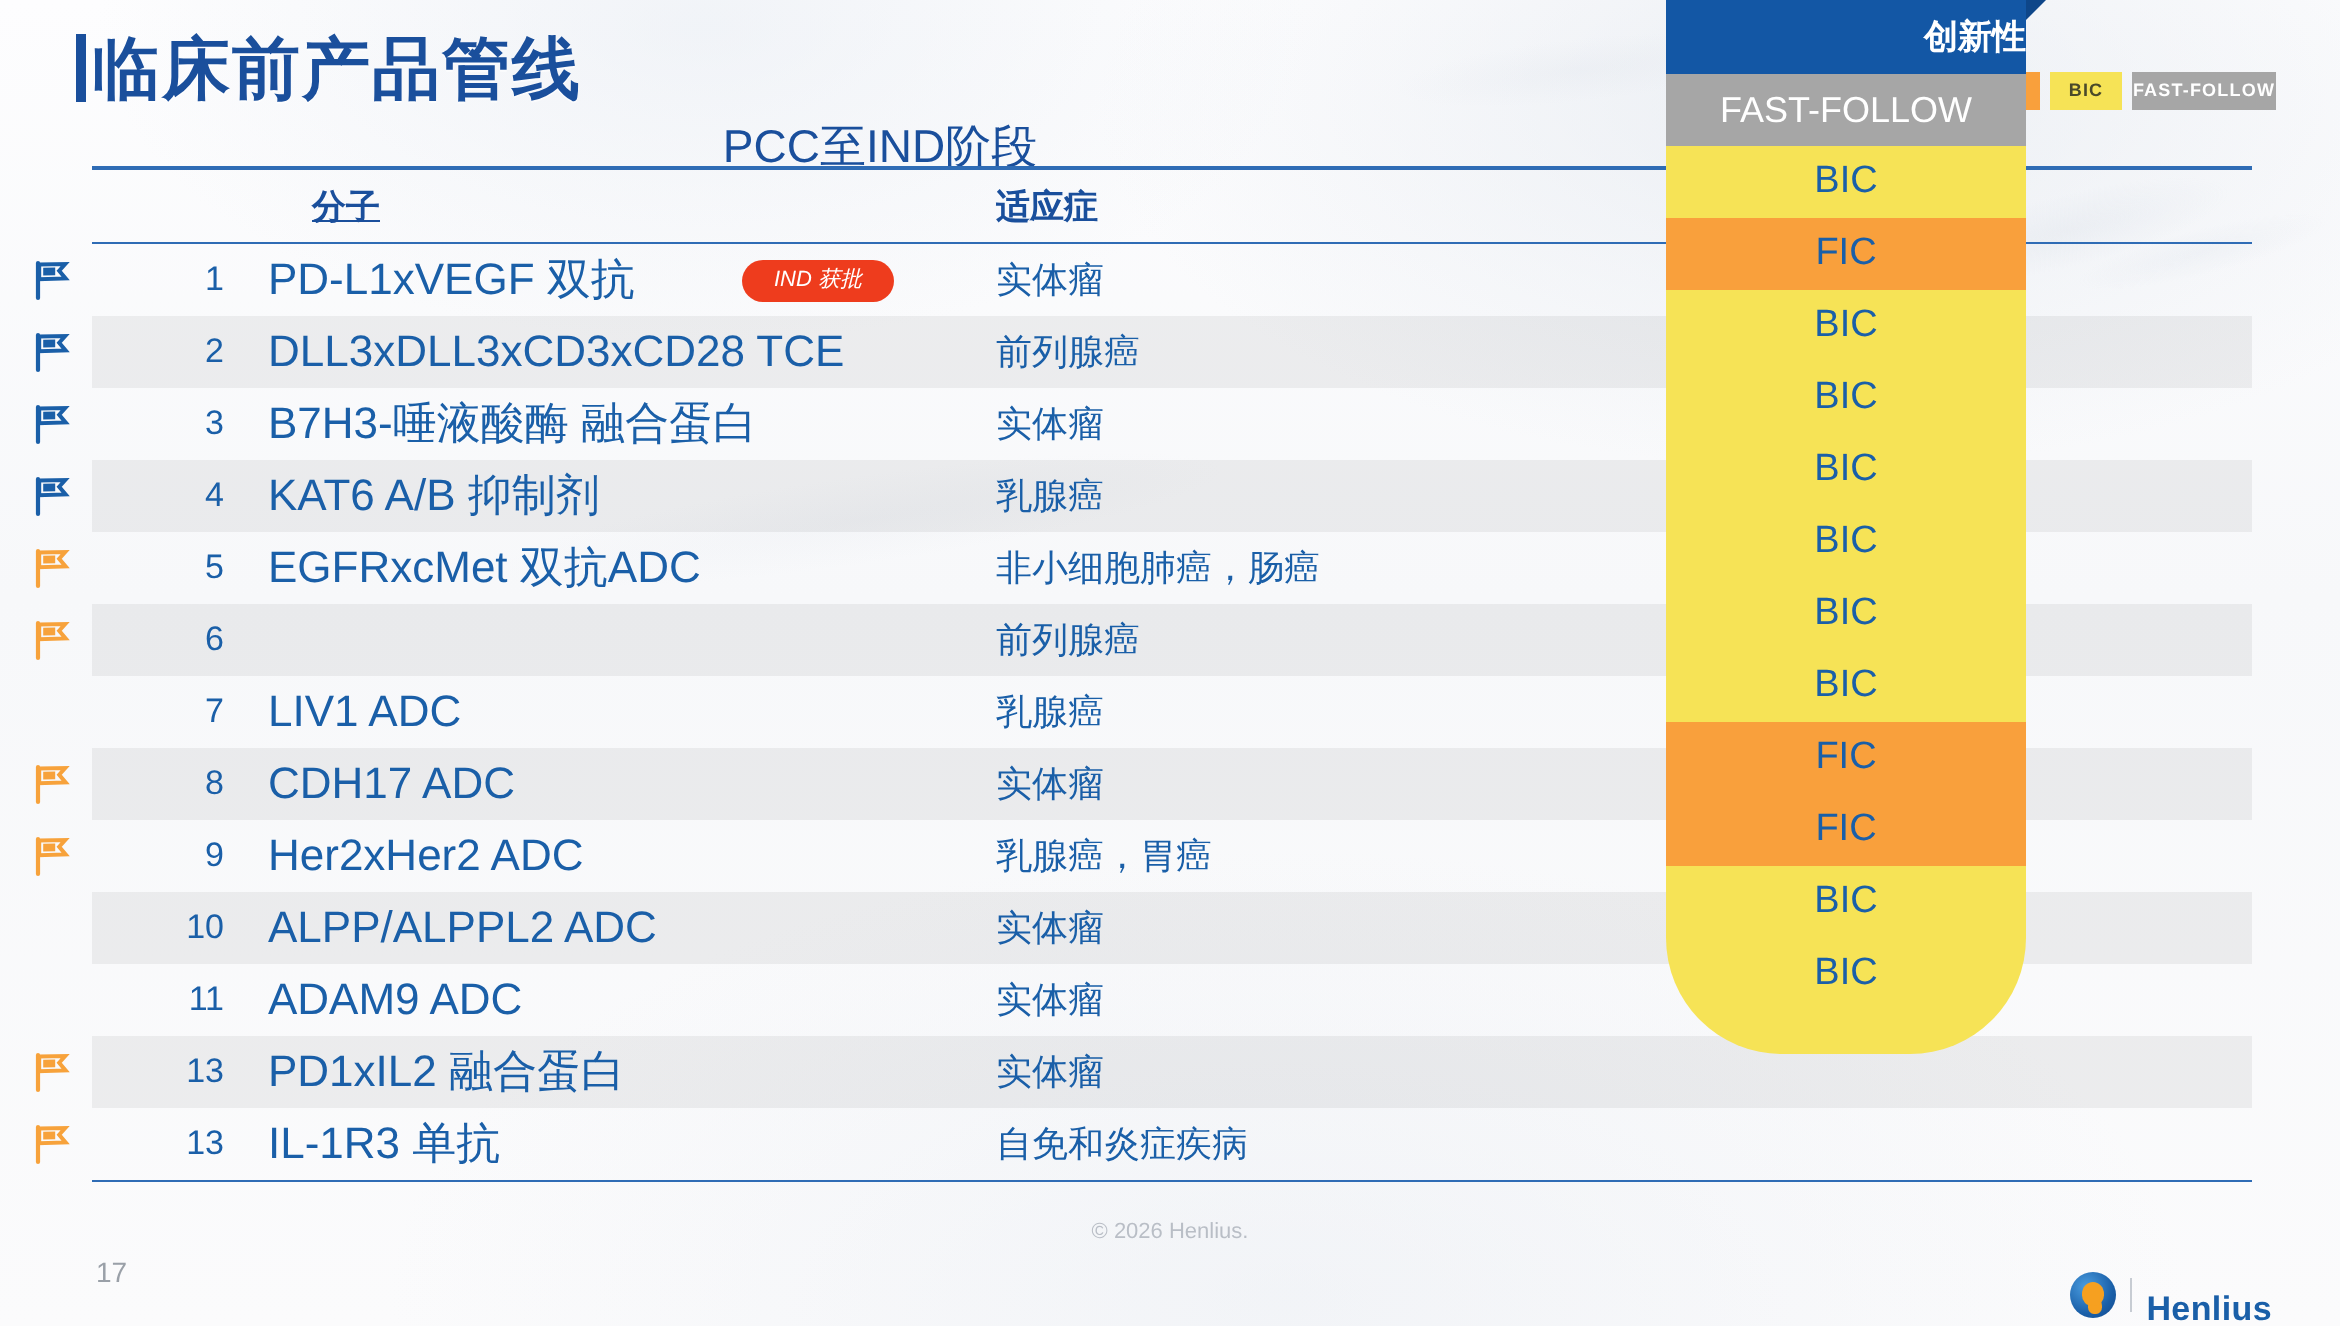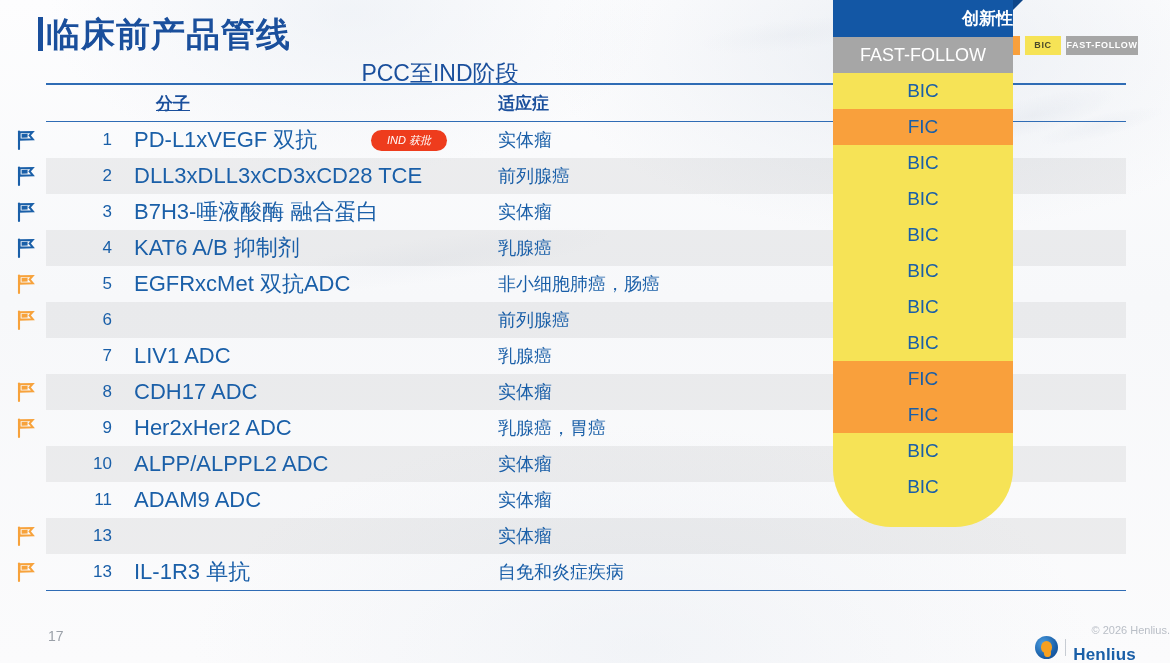--- a/index.html
+++ b/index.html
@@ -90,21 +90,21 @@
   .row .num{position:absolute;left:40px;width:26px;text-align:right;font-size:17px;color:#1a5fa8;}
   .row .mol{position:absolute;left:88px;font-size:22px;color:#1a5fa8;white-space:nowrap;}
   .row .pill{
     position:absolute;left:325px;top:8px;height:21px;line-height:21px;padding:0 16px;
     background:#ee3c1d;color:#ffffff;border-radius:11px;font-size:11px;white-space:nowrap;font-style:italic;
   }
   .row .ind{position:absolute;left:452px;font-size:18px;color:#1a5fa8;white-space:nowrap;}
 
   
   #pagenum{position:absolute;left:48px;top:628px;font-size:14px;color:#9aa0a8;}
-  #copyright{position:absolute;left:0;right:0;top:624px;text-align:right;font-size:11px;color:#b9bec6;}
+  #copyright{position:absolute;left:0;right:0;top:610px;text-align:center;font-size:11px;color:#b9bec6;}
   #logo{position:absolute;right:34px;top:629px;display:flex;align-items:center;gap:7px;}
   #logo .mark{width:23px;height:23px;border-radius:50%;
     background:radial-gradient(circle at 35% 32%, #4a9de0 0%, #1a5fa8 62%, #14488a 100%);
     position:relative;}
   #logo .mark::after{content:"";position:absolute;left:6px;top:5px;width:11px;height:12px;
     border-radius:50% 50% 45% 45%;background:#f6a020;box-shadow:1px 6px 0 -2px #f6a020;}
   #logo .bar{width:1px;height:17px;background:#c7ccd3;}
   #logo .txt{font-size:17px;font-weight:bold;color:#1a5fa8;letter-spacing:.2px;margin-top:16px;}
 </style>
 </head>
@@ -247,20 +247,21 @@
           <span class="mol">ADAM9 ADC</span>
           <span class="ind">实体瘤</span>
         </div>
         <div class="row alt">
           <span class="flag"><svg viewBox="0 0 22 22" width="22" height="22" aria-hidden="true">
               <path d="M4 2.5 L4 20" stroke="#f7a23b" stroke-width="2.1" fill="none" stroke-linecap="round"></path>
               <path d="M4.6 3.2 L17.6 3.0 L14.6 6.4 L17.8 10.2 L4.6 10.6 Z" fill="none" stroke="#f7a23b" stroke-width="2"></path>
               <path d="M6.6 4.9 L12.6 4.8 L12.6 8.6 L6.6 8.8 Z" fill="#f7a23b"></path>
             </svg></span>
           <span class="num">13</span>
+          <span class="mol">PD1xIL2 融合蛋白</span>
           <span class="ind">实体瘤</span>
         </div>
         <div class="row">
           <span class="flag"><svg viewBox="0 0 22 22" width="22" height="22" aria-hidden="true">
               <path d="M4 2.5 L4 20" stroke="#f7a23b" stroke-width="2.1" fill="none" stroke-linecap="round"></path>
               <path d="M4.6 3.2 L17.6 3.0 L14.6 6.4 L17.8 10.2 L4.6 10.6 Z" fill="none" stroke="#f7a23b" stroke-width="2"></path>
               <path d="M6.6 4.9 L12.6 4.8 L12.6 8.6 L6.6 8.8 Z" fill="#f7a23b"></path>
             </svg></span>
           <span class="num">13</span>
           <span class="mol">IL-1R3 单抗</span>

